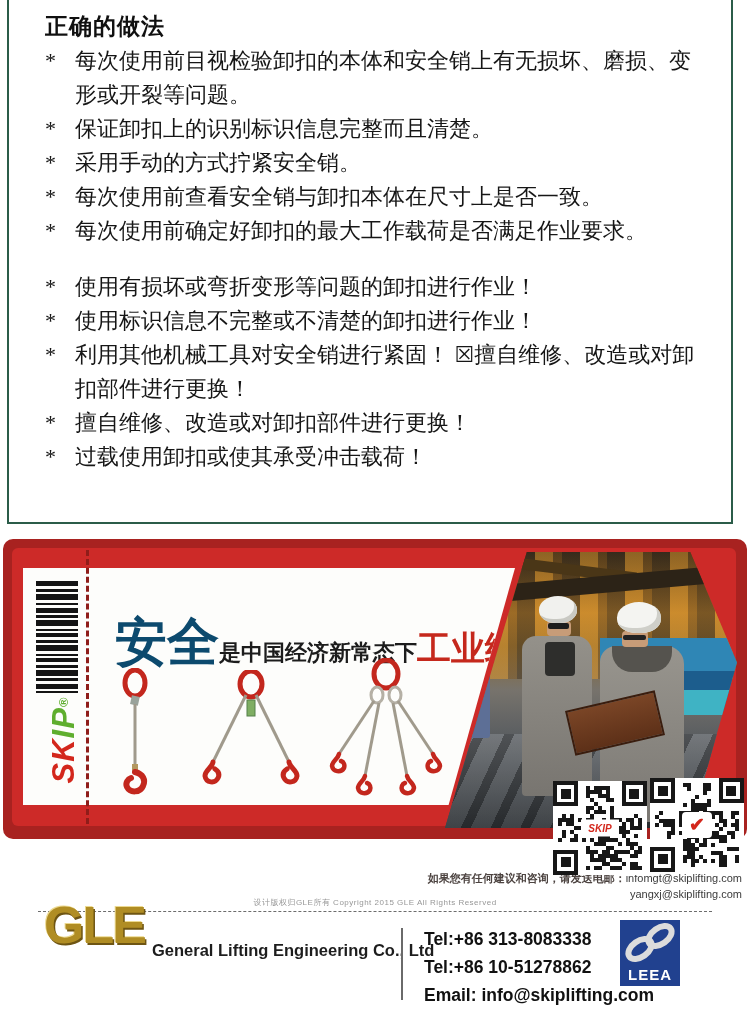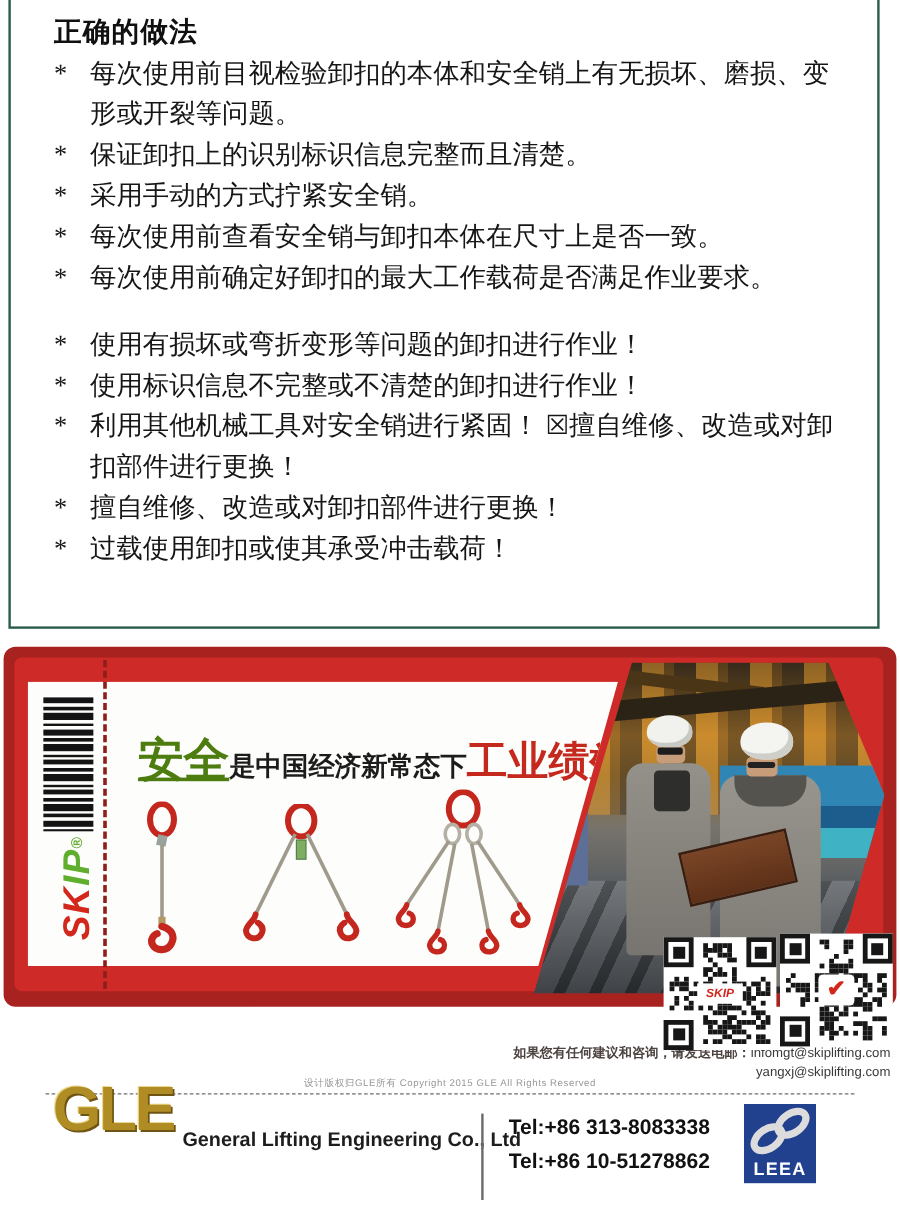--- a/index.html
+++ b/index.html
@@ -30,21 +30,21 @@
   .barcode{position:absolute;left:13px;top:13px;width:42px;height:112px;}
   .skip-brand{position:absolute;left:-14px;top:150px;width:110px;height:44px;
               transform:rotate(-90deg);font-family:"Liberation Sans",sans-serif;
               font-style:italic;font-weight:800;font-size:31px;letter-spacing:1px;
               text-align:center;line-height:44px;}
   .skip-brand .red{color:#d3271c;} .skip-brand .grn{color:#5fae2e;}
   .skip-brand .reg{font-size:13px;vertical-align:top;color:#5fae2e;font-style:normal;}
 
   .headline{position:absolute;left:92px;top:40px;width:396px;white-space:nowrap;
             font-family:"Liberation Sans",sans-serif;font-weight:900;}
-  .headline .lead{font-size:38px;color:#4d7c0f;text-decoration:underline;}
+  .headline .lead{font-size:52px;color:#0c4a6e;}
   .headline .mid{font-size:22px;color:#1c1c1c;}
   .headline .tail{font-size:34px;color:#c5281c;}
 
   .sling{position:absolute;}
   .sling1{left:92px;top:100px;} .sling2{left:168px;top:102px;} .sling3{left:298px;top:90px;}
 
   
   .photo{position:absolute;left:433px;top:4px;width:292px;height:276px;z-index:1;
          clip-path:polygon(28% 0,84% 0,100% 40%,84% 100%,0 100%);
          background:linear-gradient(180deg,#33291c 0%,#6e4f22 10%,#b57e2e 22%,#8a6a33 34%,#77736c 50%,#585c60 68%,#3e4246 100%);}
@@ -571,20 +571,21 @@
   <div class="foot-dash"></div>
 
   <div class="gle-logo">GLE</div>
   <div class="company">
     <div class="en">General Lifting Engineering Co., Ltd</div>
   </div>
   <div class="foot-div"></div>
   <div class="contact">
     <div>Tel:+86 313-8083338</div>
     <div>Tel:+86 10-51278862</div>
+    <div>Email: info@skiplifting.com</div>
   </div>
   <div class="leea">
     <svg width="60" height="42" viewBox="0 0 60 42">
       <g fill="none" stroke="#dcdcdc" stroke-width="6">
         <ellipse cx="20" cy="27" rx="13" ry="8" transform="rotate(-35 20 27)"></ellipse>
         <ellipse cx="40" cy="14" rx="13" ry="8" transform="rotate(-35 40 14)"></ellipse>
       </g>
     </svg>
     <div class="leea-label">LEEA</div>
   </div>

